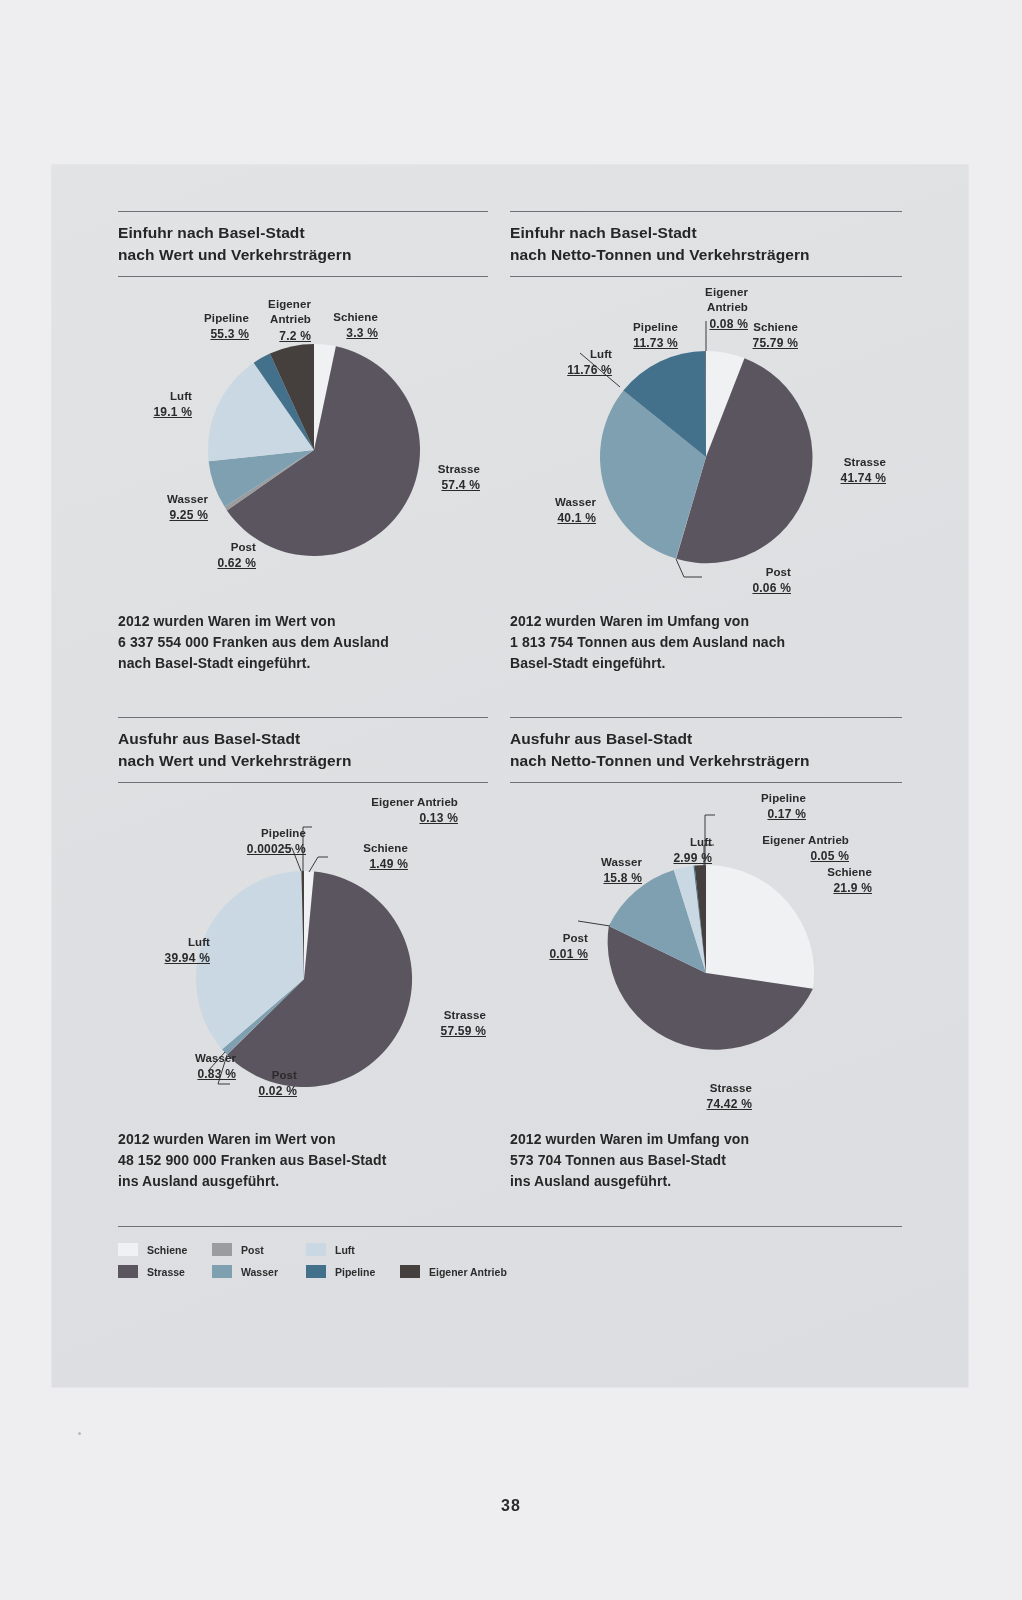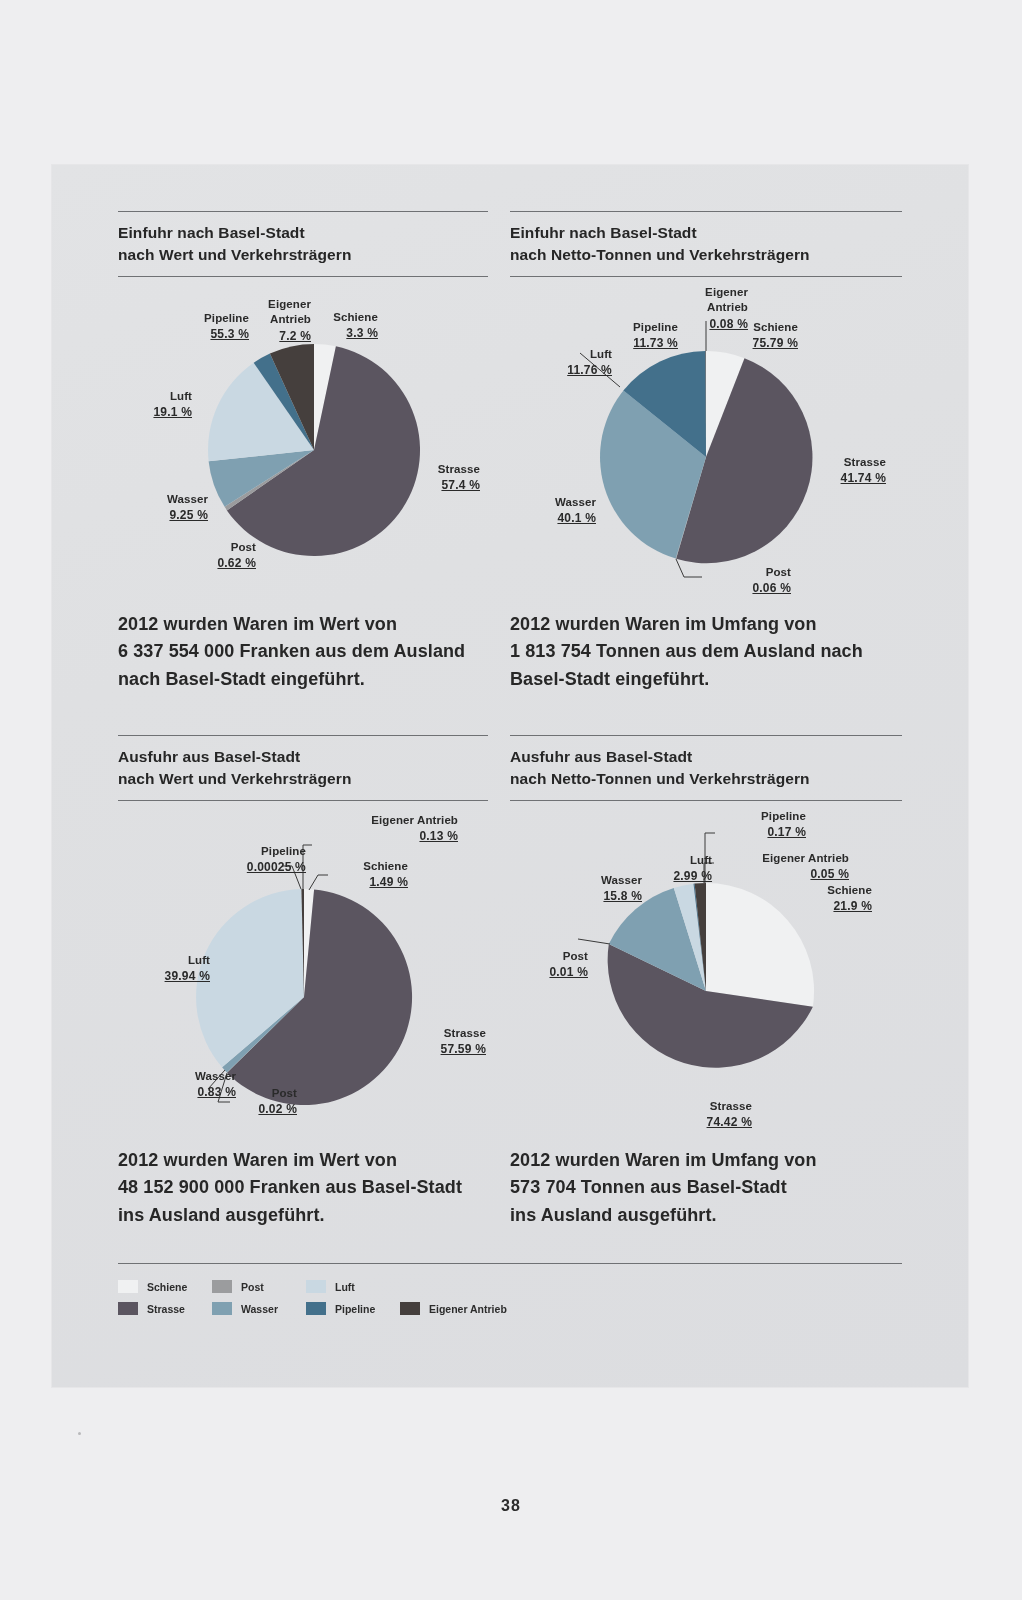--- a/index.html
+++ b/index.html
@@ -46,21 +46,21 @@
     position:absolute;
     font-size:11px;line-height:1.35;
     font-weight:700;color:#2a2a2a;
     text-align:right;white-space:nowrap;
     letter-spacing:.1px;
   }
   .lbl .nm{font-size:11.5px;font-weight:700;display:block;}
   .lbl .pc{font-size:12px;font-weight:700;display:block;letter-spacing:.2px;text-decoration:underline;}
 
   .caption{
-    font-size:18px;line-height:1.52;font-weight:700;
+    font-size:14px;line-height:1.52;font-weight:700;
     color:#272727;white-space:pre-line;letter-spacing:.1px;
     padding-top:4px;
   }
 
   
   .legend-wrap{margin-top:34px;}
   .legend-rule{height:1px;background:#6f7174;}
   .legend-body{display:flex;padding-top:16px;}
   .legend-cols{width:392px;}
   .legend-row{display:flex;margin-bottom:9px;}

